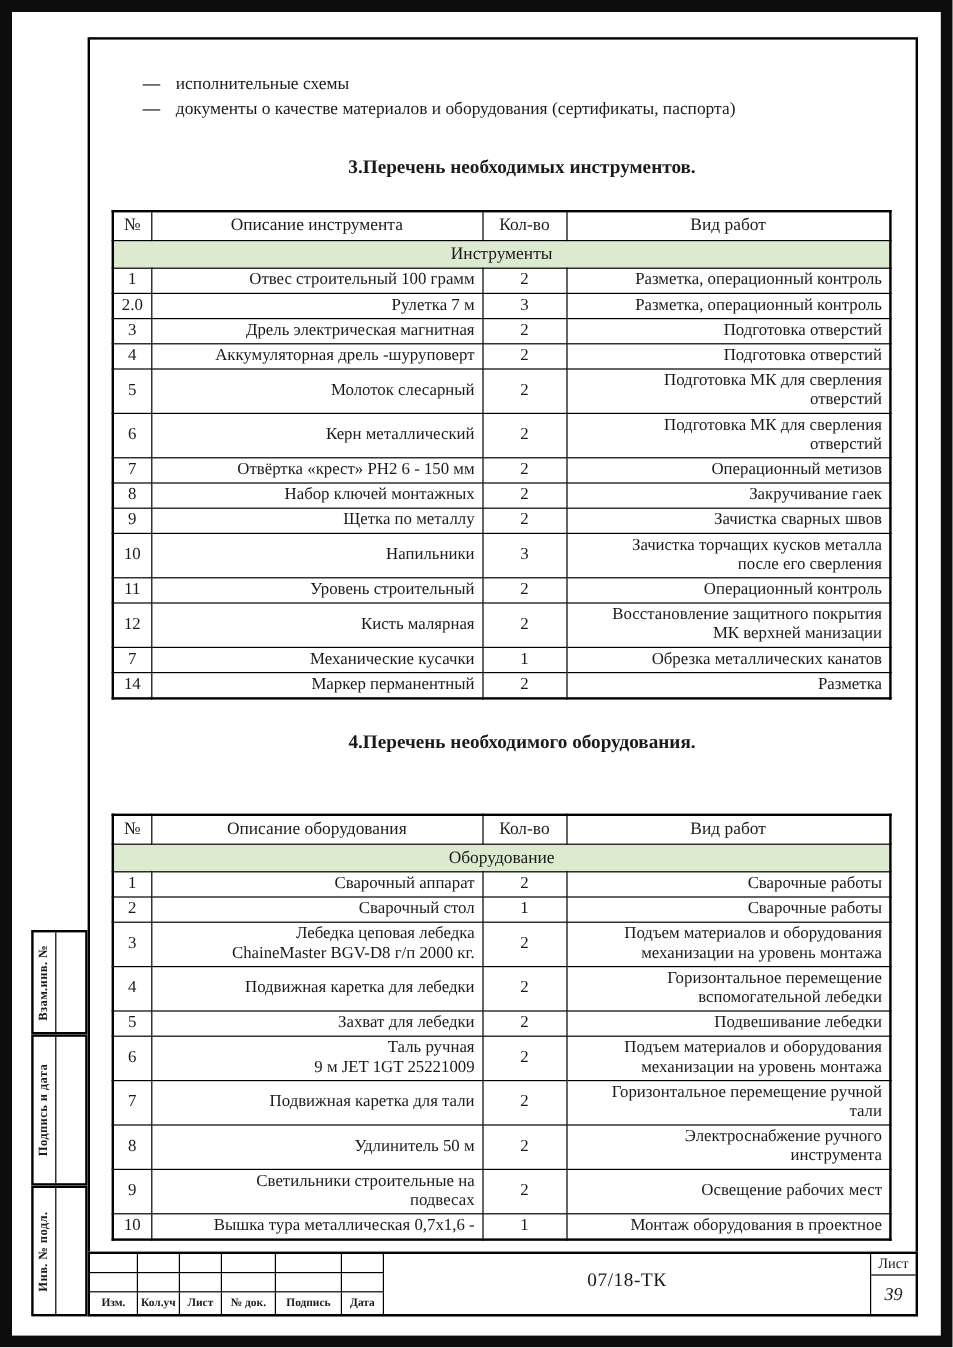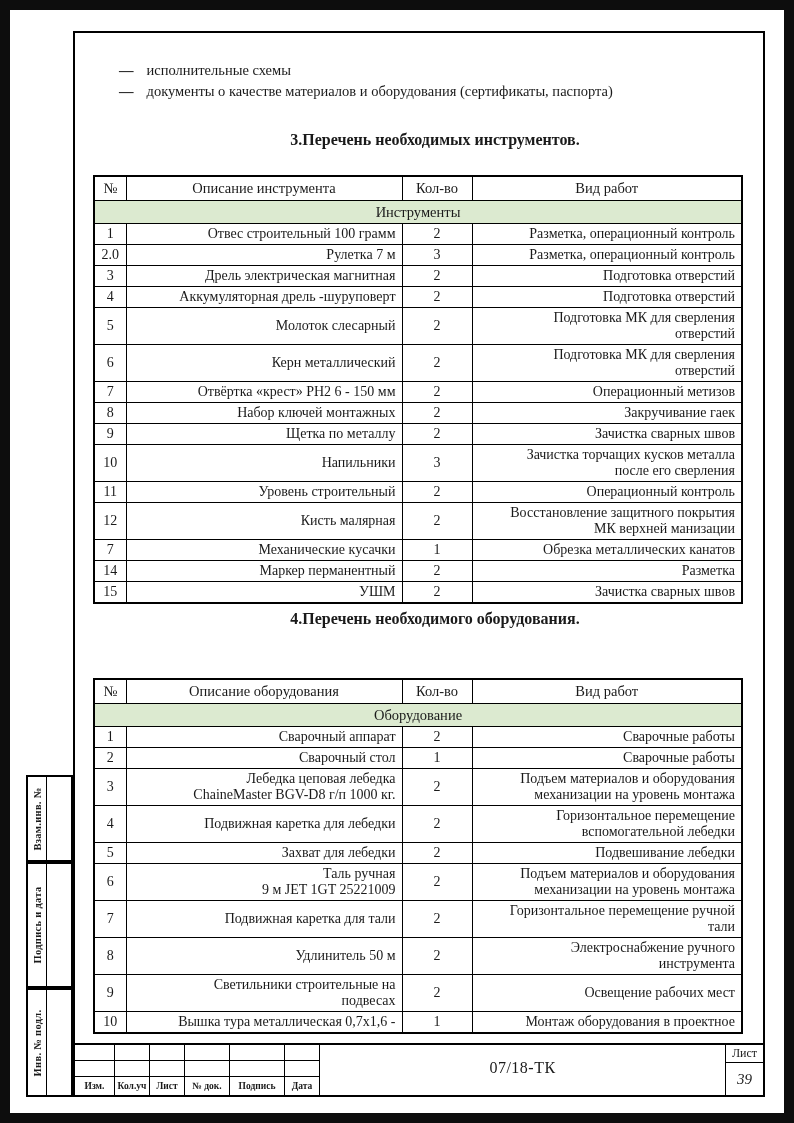--- a/index.html
+++ b/index.html
@@ -185,26 +185,20 @@
           <td>Механические кусачки</td>
           <td>1</td>
           <td>Обрезка металлических канатов</td>
         </tr>
         <tr>
           <td>14</td>
           <td>Маркер перманентный</td>
           <td>2</td>
           <td>Разметка</td>
         </tr>
-        <tr>
-          <td>15</td>
-          <td>УШМ</td>
-          <td>2</td>
-          <td>Зачистка сварных швов</td>
-        </tr>
       </tbody>
   </table>
 
   <div class="heading heading-equip">4.Перечень необходимого оборудования.</div>
 
   <table class="doc doc-equip">
     <colgroup>
         <col style="width:32px">
         <col style="width:276px">
         <col style="width:70px">
@@ -230,21 +224,21 @@
         </tr>
         <tr>
           <td>2</td>
           <td>Сварочный стол</td>
           <td>1</td>
           <td>Сварочные работы</td>
         </tr>
         <tr>
           <td>3</td>
           <td>Лебедка цеповая лебедка
-ChaineMaster BGV-D8 г/п 1000 кг.</td>
+ChaineMaster BGV-D8 г/п 2000 кг.</td>
           <td>2</td>
           <td>Подъем материалов и оборудования
 механизации на уровень монтажа</td>
         </tr>
         <tr>
           <td>4</td>
           <td>Подвижная каретка для лебедки</td>
           <td>2</td>
           <td>Горизонтальное перемещение
 вспомогательной лебедки</td>

